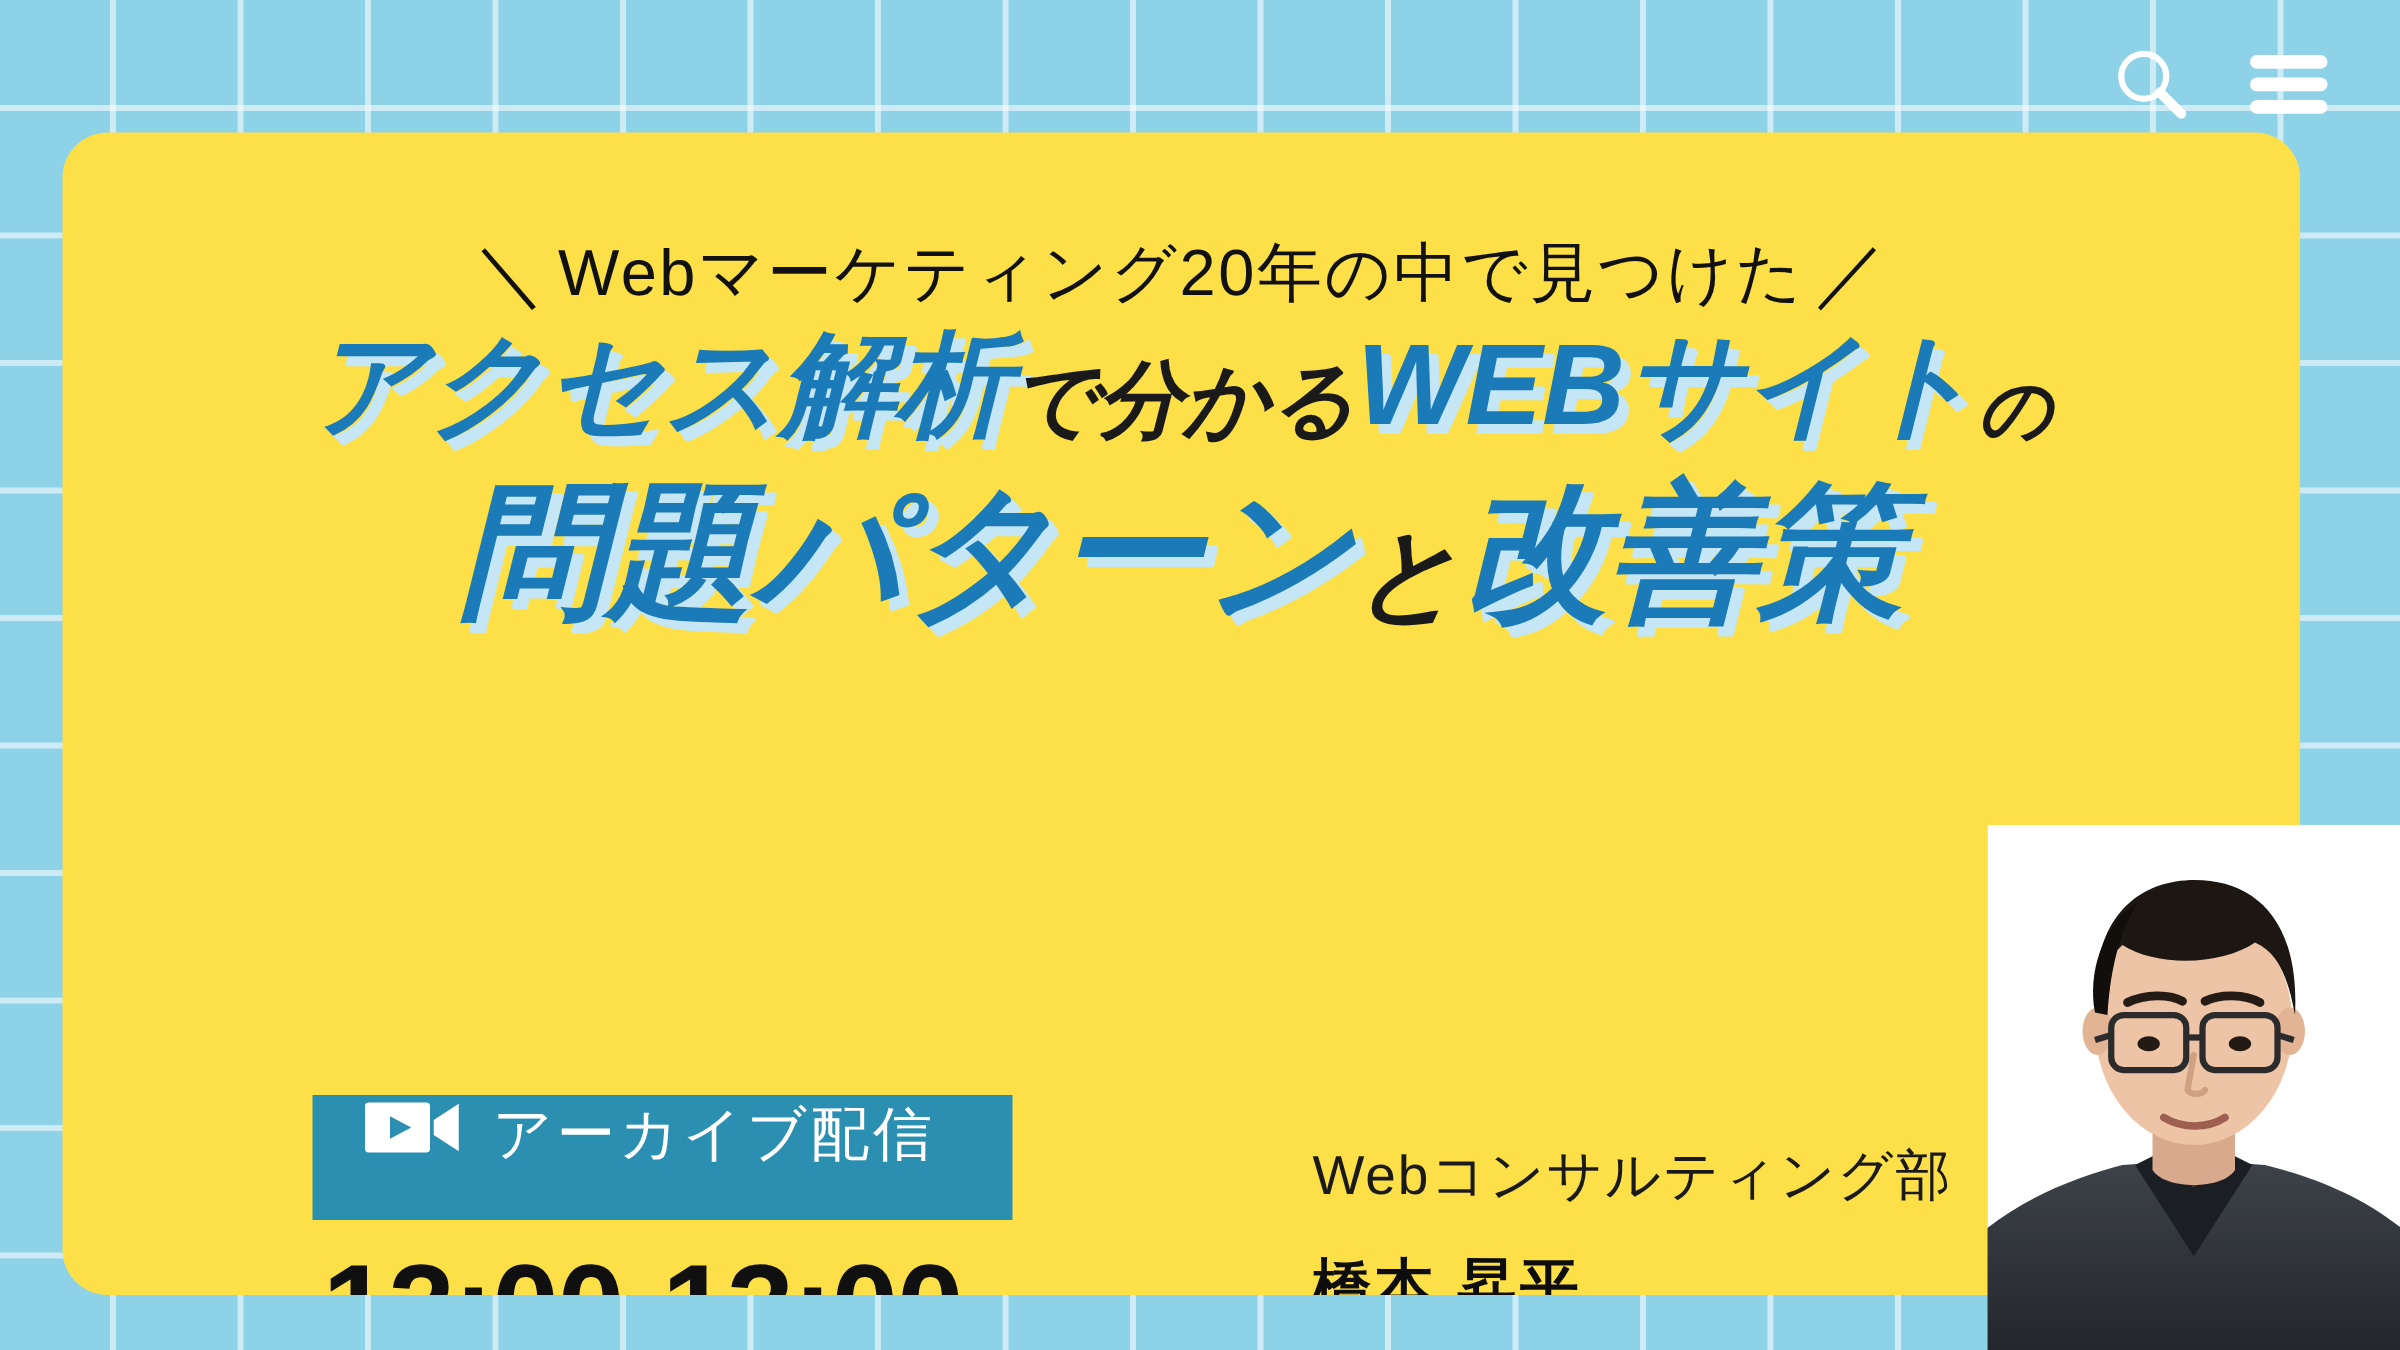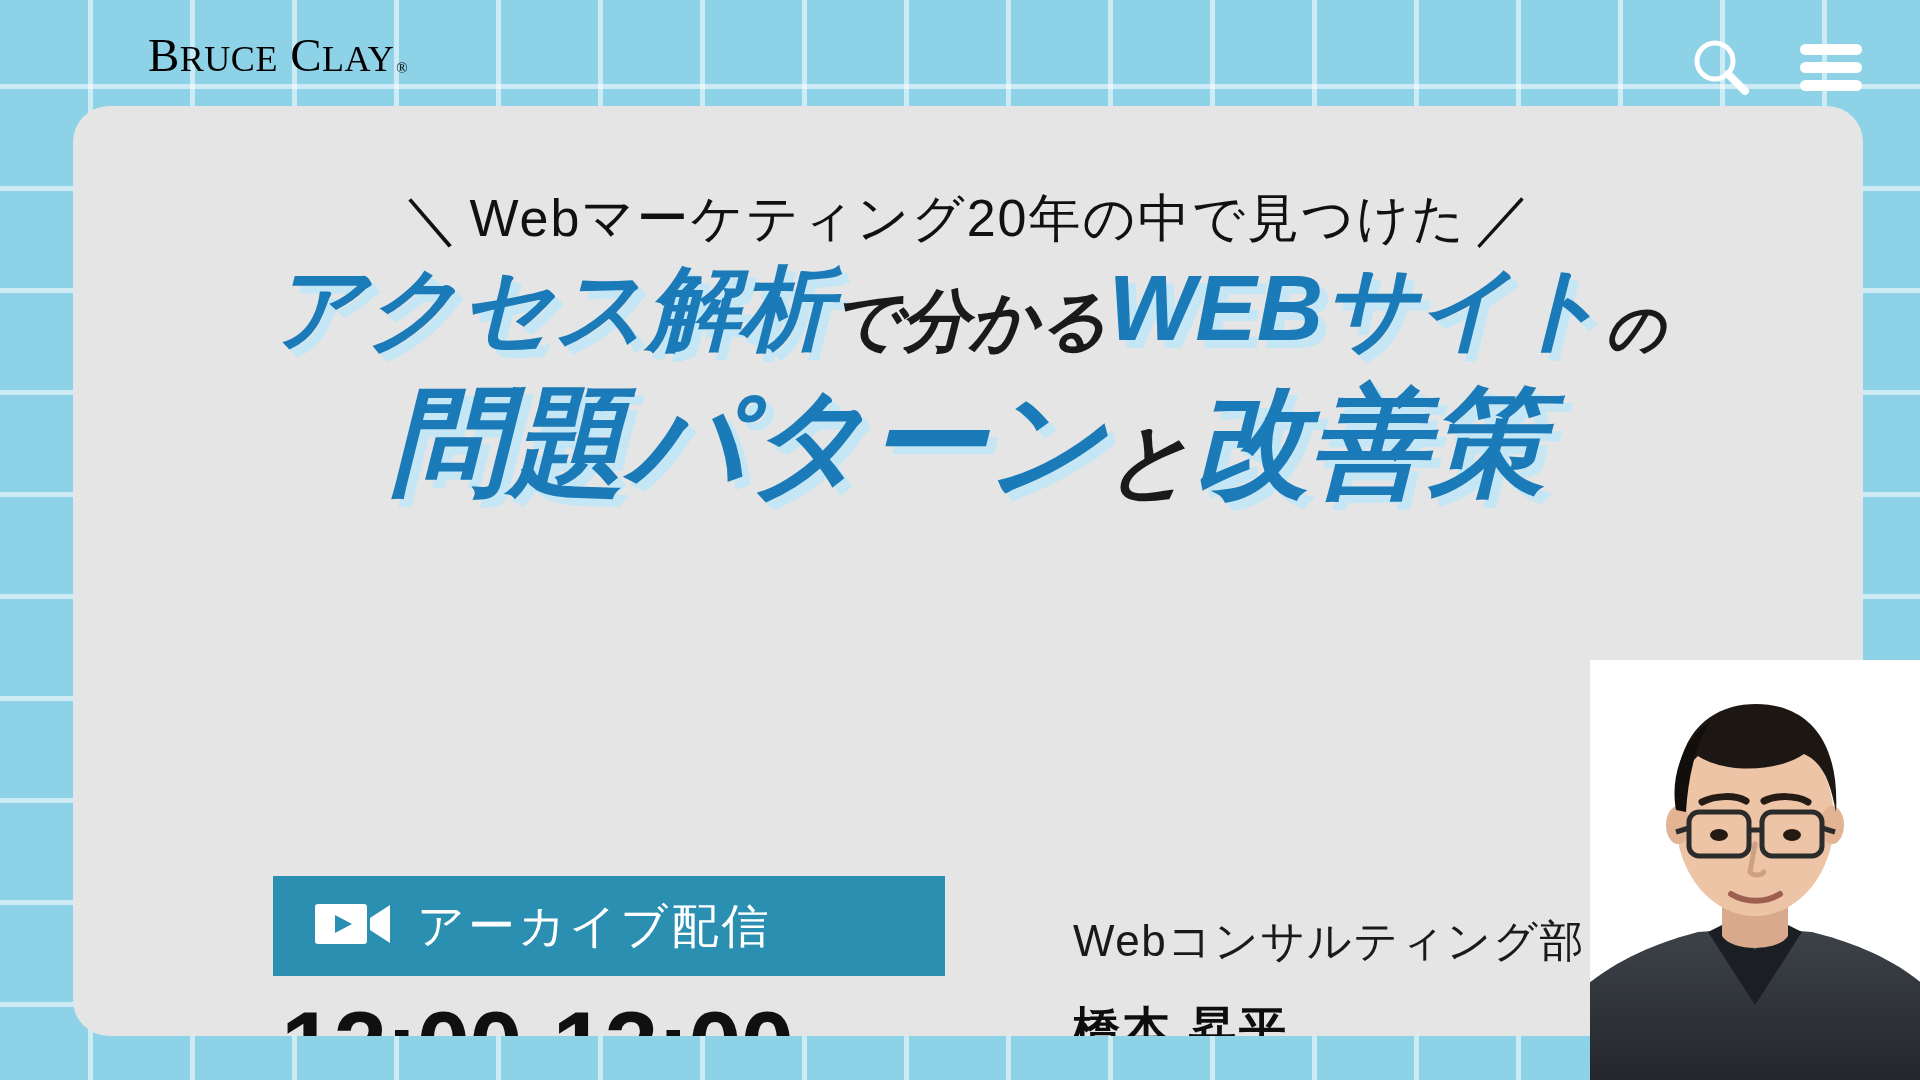--- a/index.html
+++ b/index.html
@@ -47,23 +47,23 @@
   }
 
   #header-icons{
     position:absolute;right:56px;top:36px;
     display:flex;align-items:center;gap:46px;
   }
   .hdr-ico{display:block;}
 
   
   #card{
-    position:absolute;left:73px;top:106px;
+    position:absolute;left:50px;top:106px;
     width:1790px;height:930px;
-    background:#e5e5e5;
+    background:#fde047;
     border-radius:36px;
     overflow:hidden;
     z-index:3;
   }
 
   
   #subtitle{
     position:absolute;top:72px;left:0;width:100%;
     text-align:center;
     font-size:52px;color:#111;
@@ -99,23 +99,23 @@
   }
   .l1 .blue{font-size:92px;}
   .l1 .black{font-size:68px;vertical-align:-4px;}
   .l1 .small-kana{font-size:58px;vertical-align:-8px;}
   .l2 .blue{font-size:118px;}
   .l2 .black{font-size:84px;vertical-align:-6px;}
 
   
   #badge{
     position:absolute;left:200px;top:770px;
-    width:672px;height:100px;
+    width:560px;height:100px;
     background:#2a8fb0;
-    display:flex;align-items:center;
+    display:flex;align-items:flex-start;
     gap:26px;padding-left:42px;
     box-sizing:border-box;
   }
   #badge-label{
     color:#ffffff;font-size:47px;letter-spacing:3px;
     white-space:nowrap;font-weight:400;
   }
 
   
   #time{
@@ -146,23 +146,20 @@
     z-index:6;
   }
 </style>
 </head>
 <body>
 
 <div id="bg-grid"></div>
 
 <div id="header">
 
-  <div id="logo">
-    <span class="big">B</span><span class="sml">RUCE</span>&nbsp;<span class="big">C</span><span class="sml">LAY</span><span class="reg">®</span>
-  </div>
 
 
   <div id="header-icons">
     <span class="hdr-ico">
       <svg width="62" height="62" viewBox="0 0 62 62">
         <circle cx="25" cy="25" r="18" fill="none" stroke="#ffffff" stroke-width="5"></circle>
         <line x1="38" y1="38" x2="55" y2="55" stroke="#ffffff" stroke-width="8" stroke-linecap="round"></line>
       </svg>
     </span>
     <span class="hdr-ico">

